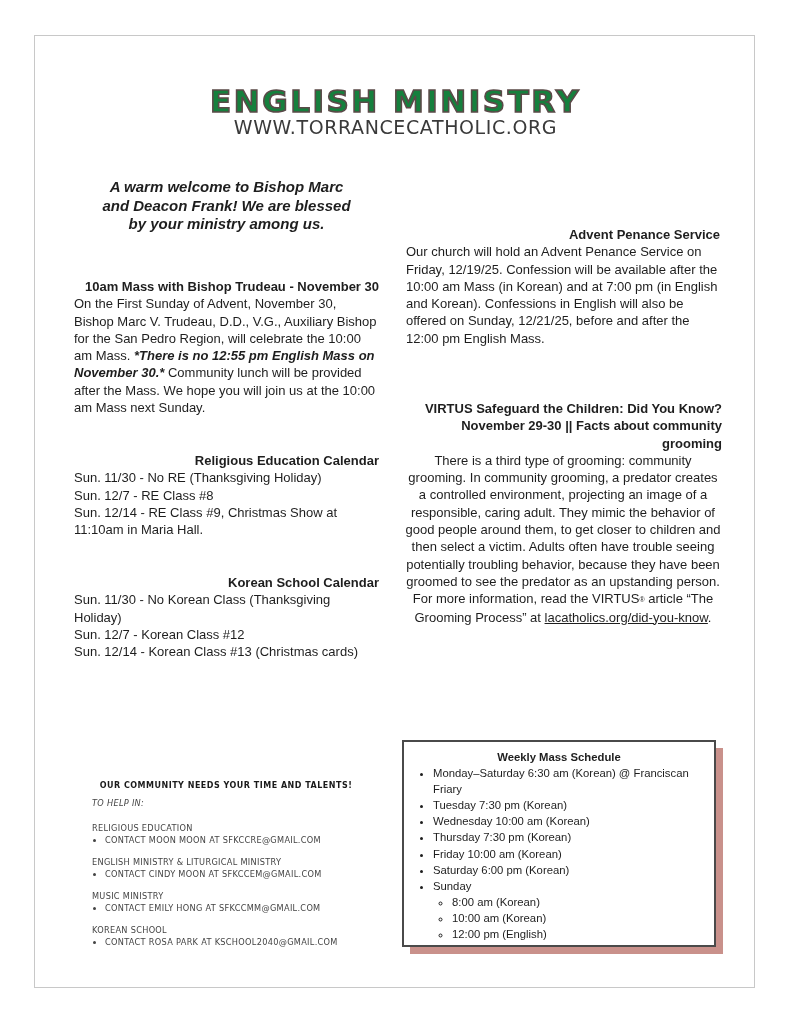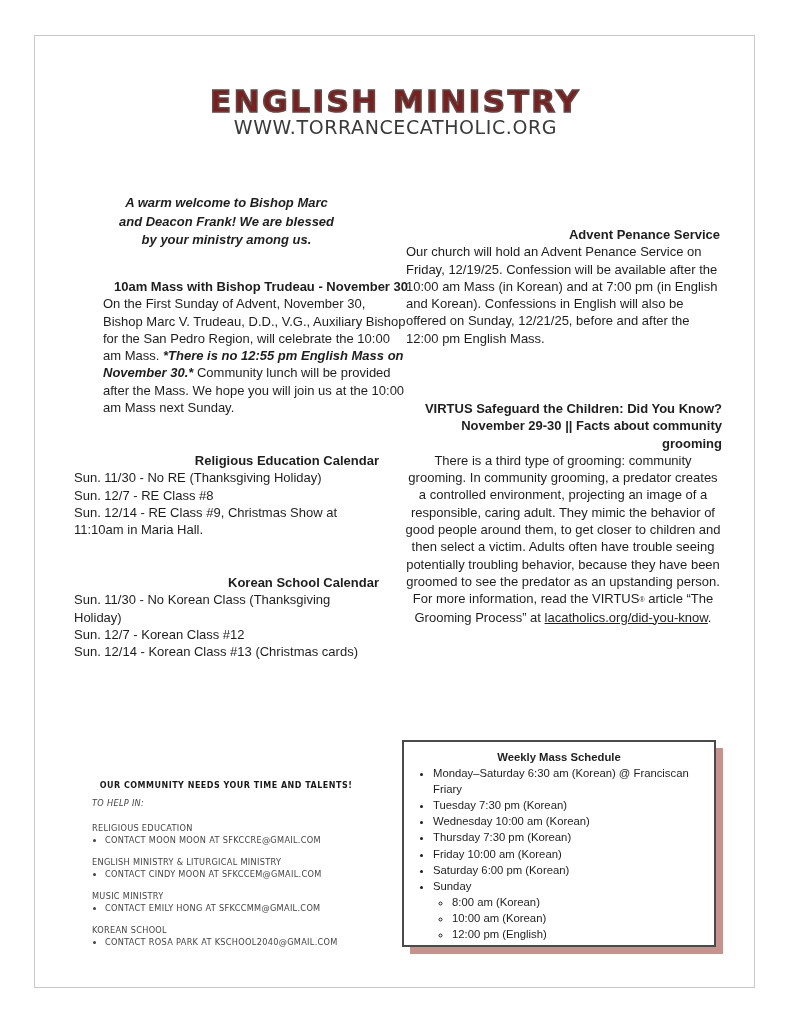--- a/index.html
+++ b/index.html
@@ -29,21 +29,21 @@
       left: 0;
       top: 84px;
       width: 791px;
       text-align: center;
     }
     .title {
       font-family: "DejaVu Sans", sans-serif;
       font-size: 31px;
       letter-spacing: 2.5px;
       font-weight: bold;
-      color: #7f1d1d;
+      color: #15803d;
       -webkit-text-stroke: 1.6px #5a4a48;
       line-height: 34px;
       margin: 0;
     }
     .subtitle {
       font-family: "DejaVu Sans", sans-serif;
       font-size: 19px;
       letter-spacing: 0.6px;
       color: #3a3a3a;
       margin-top: 0px;
@@ -53,26 +53,26 @@
       position: absolute;
       font-size: 13px;
       line-height: 17.3px;
     }
     .col-left { left: 74px; width: 305px; }
     .col-right { left: 406px; width: 314px; }
 
     .welcome {
       position: absolute;
       left: 74px;
-      top: 194px;
+      top: 178px;
       width: 305px;
       text-align: center;
       font-weight: bold;
       font-style: italic;
-      font-size: 13px;
+      font-size: 15px;
       line-height: 18.5px;
     }
     .sec-title {
       font-weight: bold;
       text-align: right;
       display: block;
     }
     .sec-body p { margin: 0; }
     .em { font-weight: bold; font-style: italic; }
     .center { text-align: center; }
@@ -152,21 +152,21 @@
   <h1 class="title">ENGLISH MINISTRY</h1>
   <div class="subtitle">WWW.TORRANCECATHOLIC.ORG</div>
 </div>
 
 <div class="welcome">
   <div>A warm welcome to Bishop Marc</div>
   <div>and Deacon Frank! We are blessed</div>
   <div>by your ministry among us.</div>
 </div>
 
-<div class="col col-left sec-body" style="top:278px;margin-left:29px;">
+<div class="col col-left sec-body" style="top:278px;">
   <span class="sec-title">10am Mass with Bishop Trudeau - November 30</span>
   <p><span>On the First Sunday of Advent, November 30, Bishop Marc V. Trudeau, D.D., V.G., Auxiliary Bishop for the San Pedro Region, will celebrate the 10:00 am Mass. </span><span class="em">*There is no 12:55 pm English Mass on November 30.*</span><span> Community lunch will be provided after the Mass. We hope you will join us at the 10:00 am Mass next Sunday.</span></p>
 </div>
 
 <div class="col col-left sec-body" style="top:452px;">
   <span class="sec-title">Religious Education Calendar</span>
   <p>Sun. 11/30 - No RE (Thanksgiving Holiday)</p>
   <p>Sun. 12/7 - RE Class #8</p>
   <p>Sun. 12/14 - RE Class #9, Christmas Show at 11:10am in Maria Hall.</p>
 </div>

